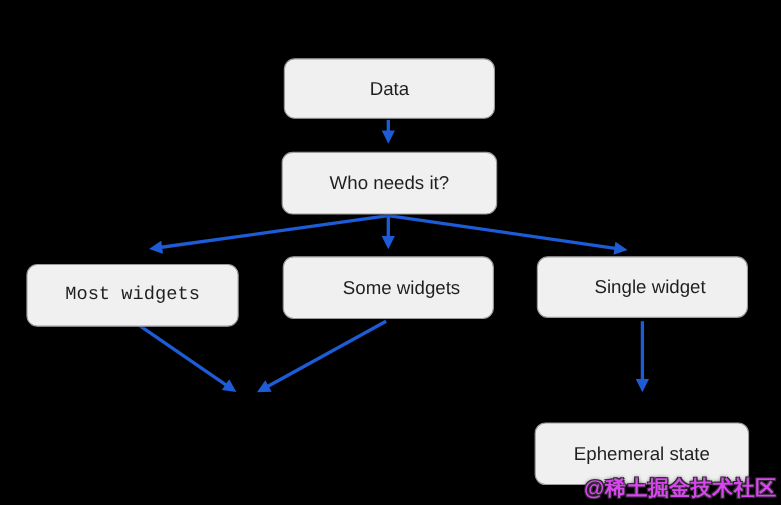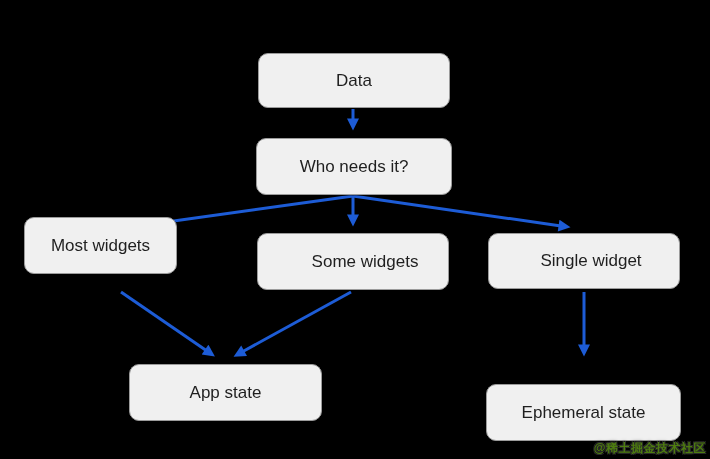--- a/index.html
+++ b/index.html
@@ -42,22 +42,22 @@
     border: 1.5px solid var(--node-border);
     border-radius: 10px;
     color: var(--node-text);
     font-size: 17px;
     box-shadow: 1px 1px 0 rgba(0,0,0,0.35);
   }
   .watermark {
     position: absolute;
     right: 4px;
     bottom: 2px;
-    color: #4d7c0f;
-    font-size: 12px;
+    color: #d946ef;
+    font-size: 19px;
     font-weight: bold;
     letter-spacing: 0.5px;
     text-shadow:
       -1px -1px 0 #2a2a2a,
        1px -1px 0 #2a2a2a,
       -1px  1px 0 #2a2a2a,
        1px  1px 0 #2a2a2a,
        0 0 4px #000;
     margin-left: 16px;
   }
@@ -83,35 +83,32 @@
   </svg>
 
   <div class="node" style="left:258px; top:53px;  width:192px; height:55px;">
     <span>Data</span>
   </div>
 
   <div class="node" style="left:256px; top:138px; width:196px; height:57px;">
     <span>Who needs it?</span>
   </div>
 
-  <div class="node" style="left:24px;  top:217px; width:153px; height:57px;">
+  <div class="node" style="left:24px;  top:240px; width:193px; height:57px;font-family:Liberation Mono, monospace;">
     <span>Most widgets</span>
   </div>
 
   <div class="node" style="left:257px; top:233px; width:192px; height:57px;padding-left:24px;">
     <span>Some widgets</span>
   </div>
 
   <div class="node" style="left:488px; top:233px; width:192px; height:56px;padding-left:14px;">
     <span>Single widget</span>
   </div>
 
-  <div class="node" style="left:129px; top:364px; width:193px; height:57px;">
-    <span>App state</span>
-  </div>
 
   <div class="node" style="left:486px; top:364px; width:195px; height:57px;margin-top:20px;">
     <span>Ephemeral state</span>
   </div>
 
   <div class="watermark">@稀土掘金技术社区</div>
 
 </div>
 
 </body></html>

